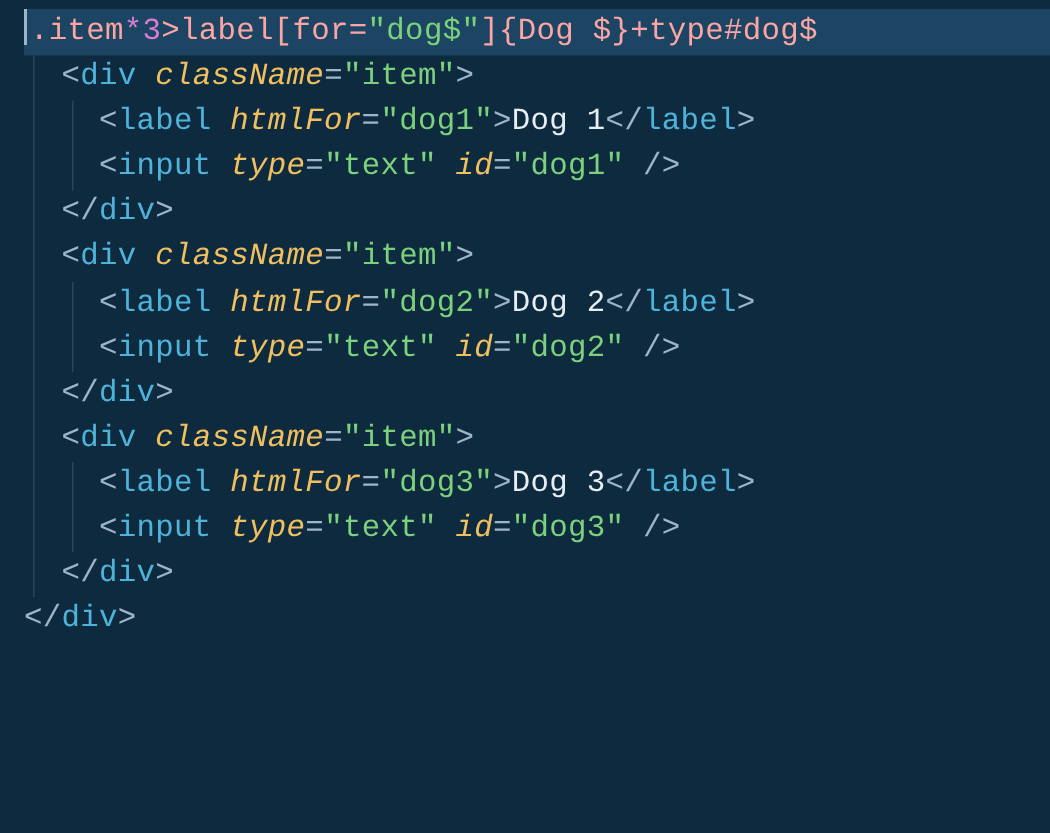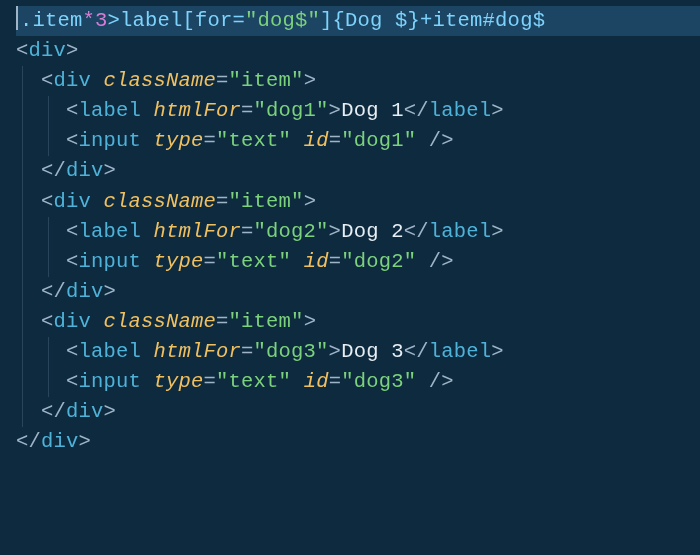--- a/index.html
+++ b/index.html
@@ -33,39 +33,38 @@
     margin-right: 2px;
   }
   .indent-guide {
     position: absolute;
     left: 0;
     top: 0;
     bottom: 0;
     width: 1px;
     background: rgba(140, 170, 195, 0.22);
   }
-  .tok-emmet   { color: #7dd3fc; }
+  .tok-emmet   { color: #fca5a5; }
   .tok-num     { color: #d77dd6; }  
   .tok-str     { color: #7cd17c; }  
   .tok-tag     { color: #4fb3d9; }  
   .tok-angle   { color: #9fb4c7; }  
   .tok-attr    { color: #f0c060; font-style: italic; }  
   .tok-op      { color: #9fb4c7; }
   .tok-text    { color: #e6edf3; margin-top: 20px; }
   .tok-comment { color: #4fb3d9; font-style: italic; }
 </style>
 </head>
 <body>
 
 <div class="editor">
 
-  <div class="line hl"><span class="cursor"></span><span class="tok-emmet">.item</span><span class="tok-num">*</span><span class="tok-num">3</span><span class="tok-emmet">&gt;label[for=</span><span class="tok-str">"dog$"</span><span class="tok-emmet">]{Dog $}+item#dog$</span></div>
+  <div class="line hl"><span class="cursor"></span><span class="tok-emmet">.item</span><span class="tok-num">*</span><span class="tok-num">3</span><span class="tok-emmet">&gt;label[for=</span><span class="tok-str">"dog$"</span><span class="tok-emmet">]{Dog $}+type#dog$</span></div>
 
 
-  <div class="line"><span class="tok-angle">&lt;</span><span class="tok-tag">div</span><span class="tok-angle">&gt;</span></div>
 
   <div class="line"><span class="indent-guide" style="left:6px"></span>  <span class="tok-angle">&lt;</span><span class="tok-tag">div</span> <span class="tok-attr">className</span><span class="tok-op">=</span><span class="tok-str">"item"</span><span class="tok-angle">&gt;</span></div>
 
   <div class="line"><span class="indent-guide" style="left:6px"></span><span class="indent-guide" style="left:32px"></span>    <span class="tok-angle">&lt;</span><span class="tok-tag">label</span> <span class="tok-attr">htmlFor</span><span class="tok-op">=</span><span class="tok-str">"dog1"</span><span class="tok-angle">&gt;</span><span class="tok-text">Dog 1</span><span class="tok-angle">&lt;/</span><span class="tok-tag">label</span><span class="tok-angle">&gt;</span></div>
 
   <div class="line"><span class="indent-guide" style="left:6px"></span><span class="indent-guide" style="left:32px"></span>    <span class="tok-angle">&lt;</span><span class="tok-tag">input</span> <span class="tok-attr">type</span><span class="tok-op">=</span><span class="tok-str">"text"</span> <span class="tok-attr">id</span><span class="tok-op">=</span><span class="tok-str">"dog1"</span><span class="tok-angle"> /&gt;</span></div>
 
   <div class="line"><span class="indent-guide" style="left:6px"></span>  <span class="tok-angle">&lt;/</span><span class="tok-tag">div</span><span class="tok-angle">&gt;</span></div>
 
   <div class="line"><span class="indent-guide" style="left:6px"></span>  <span class="tok-angle">&lt;</span><span class="tok-tag">div</span> <span class="tok-attr">className</span><span class="tok-op">=</span><span class="tok-str">"item"</span><span class="tok-angle">&gt;</span></div>

